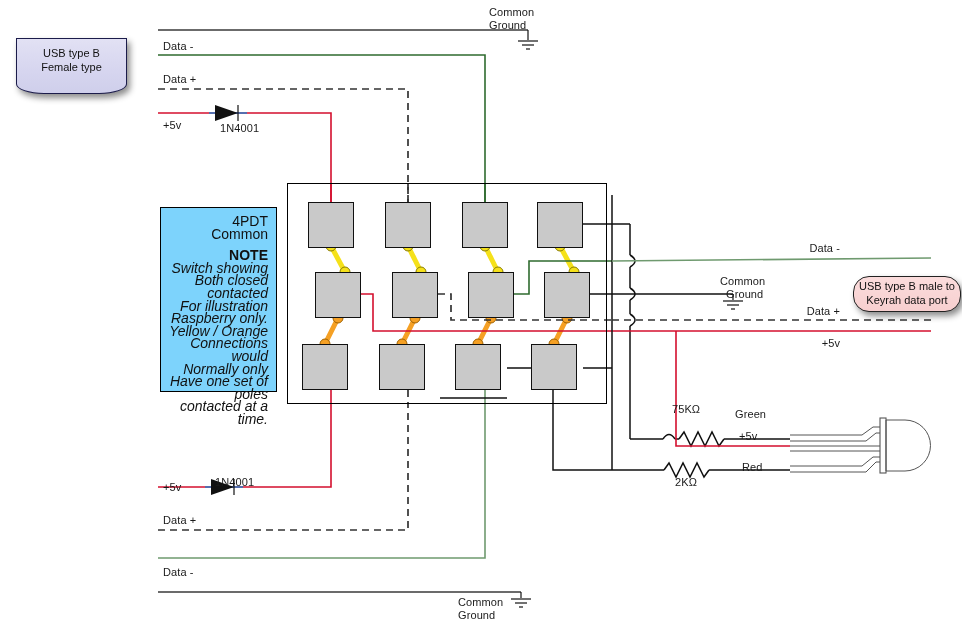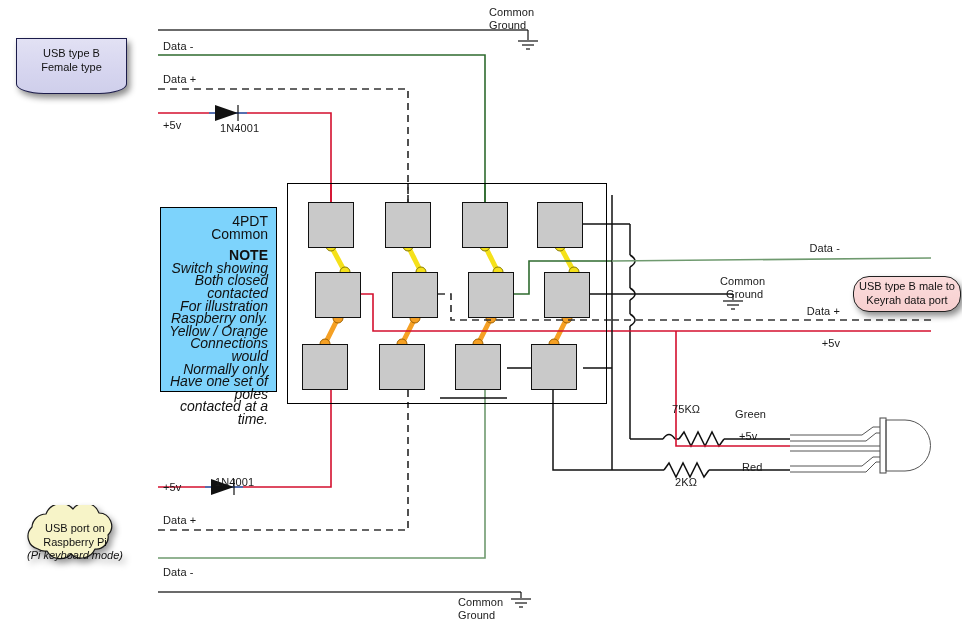--- a/index.html
+++ b/index.html
@@ -345,37 +345,20 @@
   <div class="callout callout-usb-female">
     <div>USB type B</div>
     <div>Female type</div>
   </div>
 
   <div class="callout callout-keyrah">
     <div>USB type B male to</div>
     <div>Keyrah data port</div>
   </div>
 
-  <div class="callout callout-cloud">
-    <svg class="cloud-shape" viewBox="0 0 122 62">
-      <path d="M24,44
-               a13,13 0 0 1 -6,-22
-               a14,14 0 0 1 14,-13
-               a16,16 0 0 1 27,-5
-               a15,15 0 0 1 26,4
-               a13,13 0 0 1 9,22
-               a12,12 0 0 1 -13,14
-               a15,15 0 0 1 -24,5
-               a15,15 0 0 1 -24,-3
-               a12,12 0 0 1 -9,-2 Z" fill="#f7f4c8" stroke="#1a1a1a" stroke-width="1.2" stroke-linejoin="round"></path>
-    </svg>
-    <div>USB port on</div>
-    <div>Raspberry Pi</div>
-    <div style="font-style:italic">(Pi keyboard mode)</div>
-  </div>
 
   <div class="lbl" style="left:489px; top:6px;">Common</div>
   <div class="lbl" style="left:489px; top:19px;">Ground</div>
 
   <div class="lbl" style="left:163px; top:40px;">Data -</div>
   <div class="lbl" style="left:163px; top:73px;">Data +</div>
   <div class="lbl" style="left:163px; top:119px;">+5v</div>
   <div class="lbl" style="left:220px; top:122px;">1N4001</div>
 
   <div class="lbl right" style="left:760px; top:242px; width:80px;">Data -</div>

